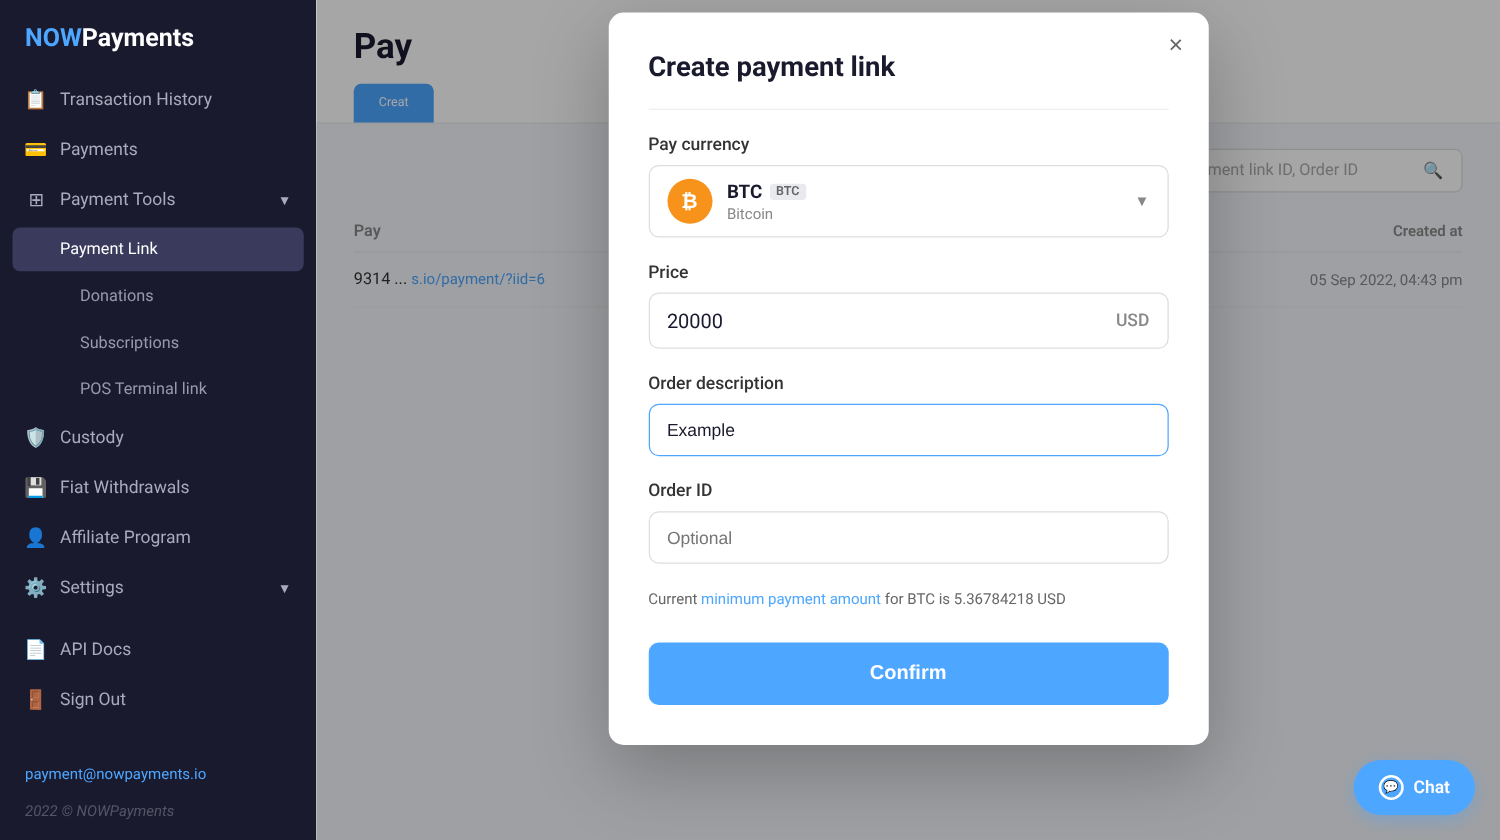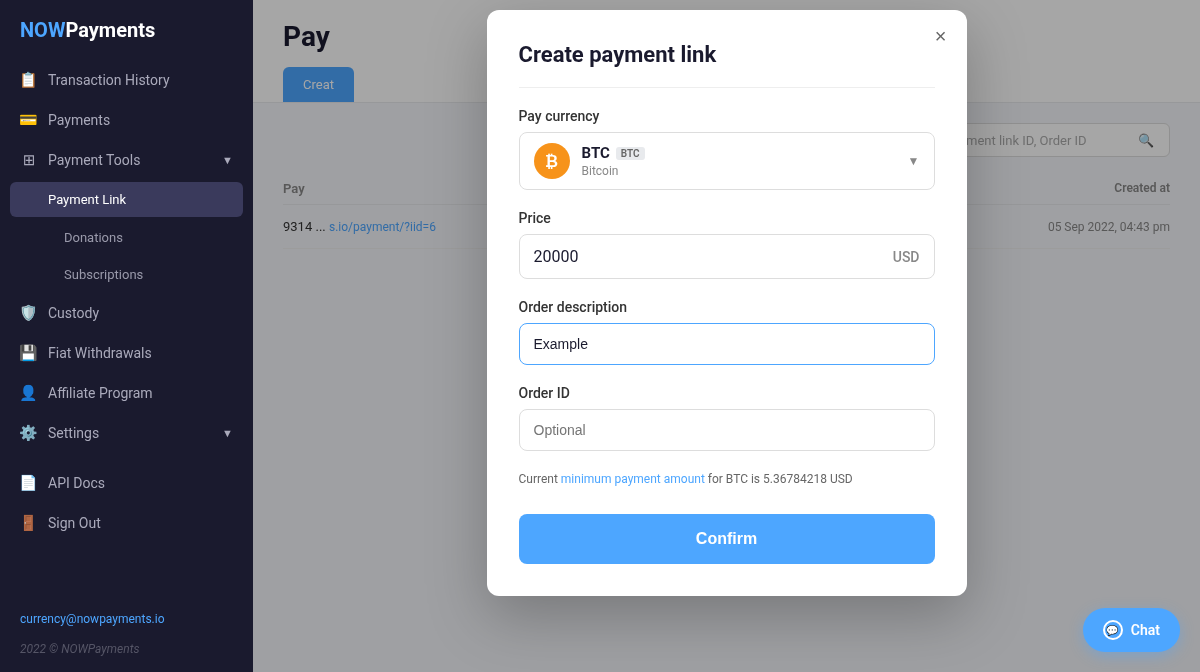--- a/index.html
+++ b/index.html
@@ -52,21 +52,21 @@
     }
     .main-header {
       background: white;
       padding: 20px 30px 0;
       border-bottom: 1px solid #e8eaed;
     }
     .main-title { font-size: 28px; font-weight: 700; color: #1a1a2e; padding-bottom: 14px; }
     .main-tabs { display: flex; gap: 0; }
     .main-tab {
       padding: 10px 20px;
-      font-size: 13px;
+      font-size: 10px;
       cursor: pointer;
       border-radius: 6px 6px 0 0;
       color: #666;
     }
     .main-tab.active { background: #4da6ff; color: white; }
 
     .main-body { padding: 20px 30px; }
     .search-bar {
       display: flex;
       justify-content: flex-end;
@@ -268,20 +268,23 @@
     </div>
     <div class="sidebar-item sub active-sub">
       <span>Payment Link</span>
     </div>
     <div class="sidebar-item sub">
       <span>Donations</span>
     </div>
     <div class="sidebar-item sub">
       <span>Subscriptions</span>
     </div>
+    <div class="sidebar-item sub">
+      <span>POS Terminal link</span>
+    </div>
     <div class="sidebar-item">
       <span class="sidebar-icon">🛡️</span>
       <span>Custody</span>
     </div>
     <div class="sidebar-item">
       <span class="sidebar-icon">💾</span>
       <span>Fiat Withdrawals</span>
     </div>
     <div class="sidebar-item">
       <span class="sidebar-icon">👤</span>
@@ -298,21 +301,21 @@
       <span class="sidebar-icon">📄</span>
       <span>API Docs</span>
     </div>
     <div class="sidebar-item">
       <span class="sidebar-icon">🚪</span>
       <span>Sign Out</span>
     </div>
   </nav>
 
   <div class="sidebar-footer">
-    <div><a>currency@nowpayments.io</a></div>
+    <div><a>payment@nowpayments.io</a></div>
     <div class="copy">2022 © NOWPayments</div>
   </div>
 </div>
 
 <div class="main-content">
   <div class="main-header">
     <div class="main-title">Pay</div>
     <div class="main-tabs">
       <div class="main-tab active">Creat</div>
     </div>

